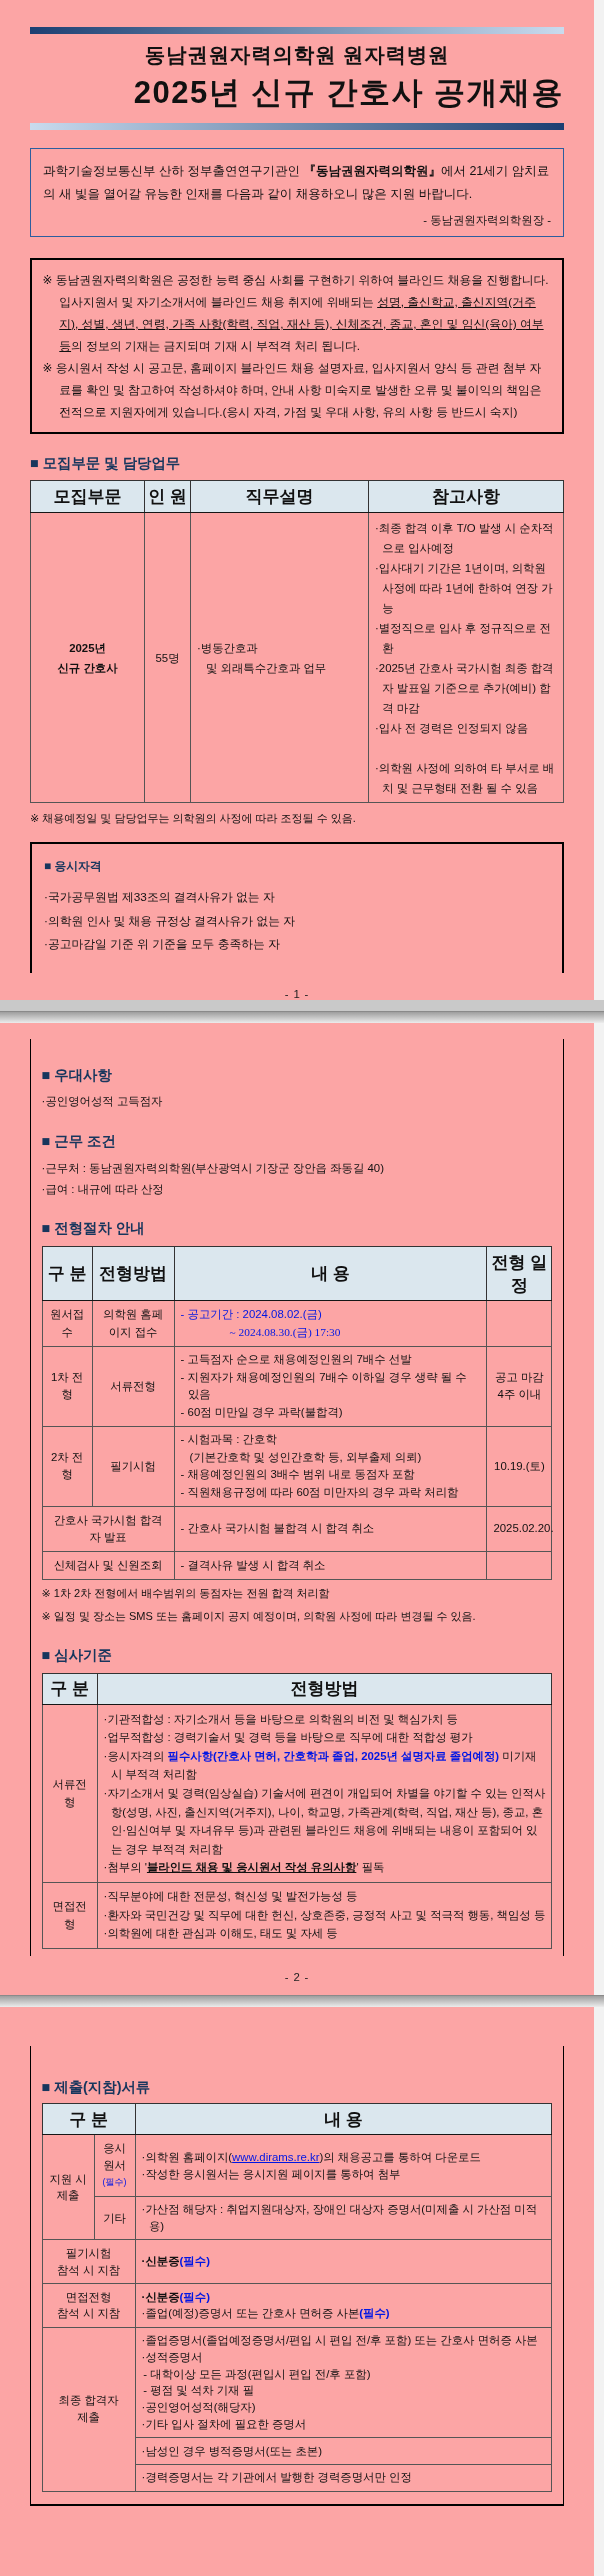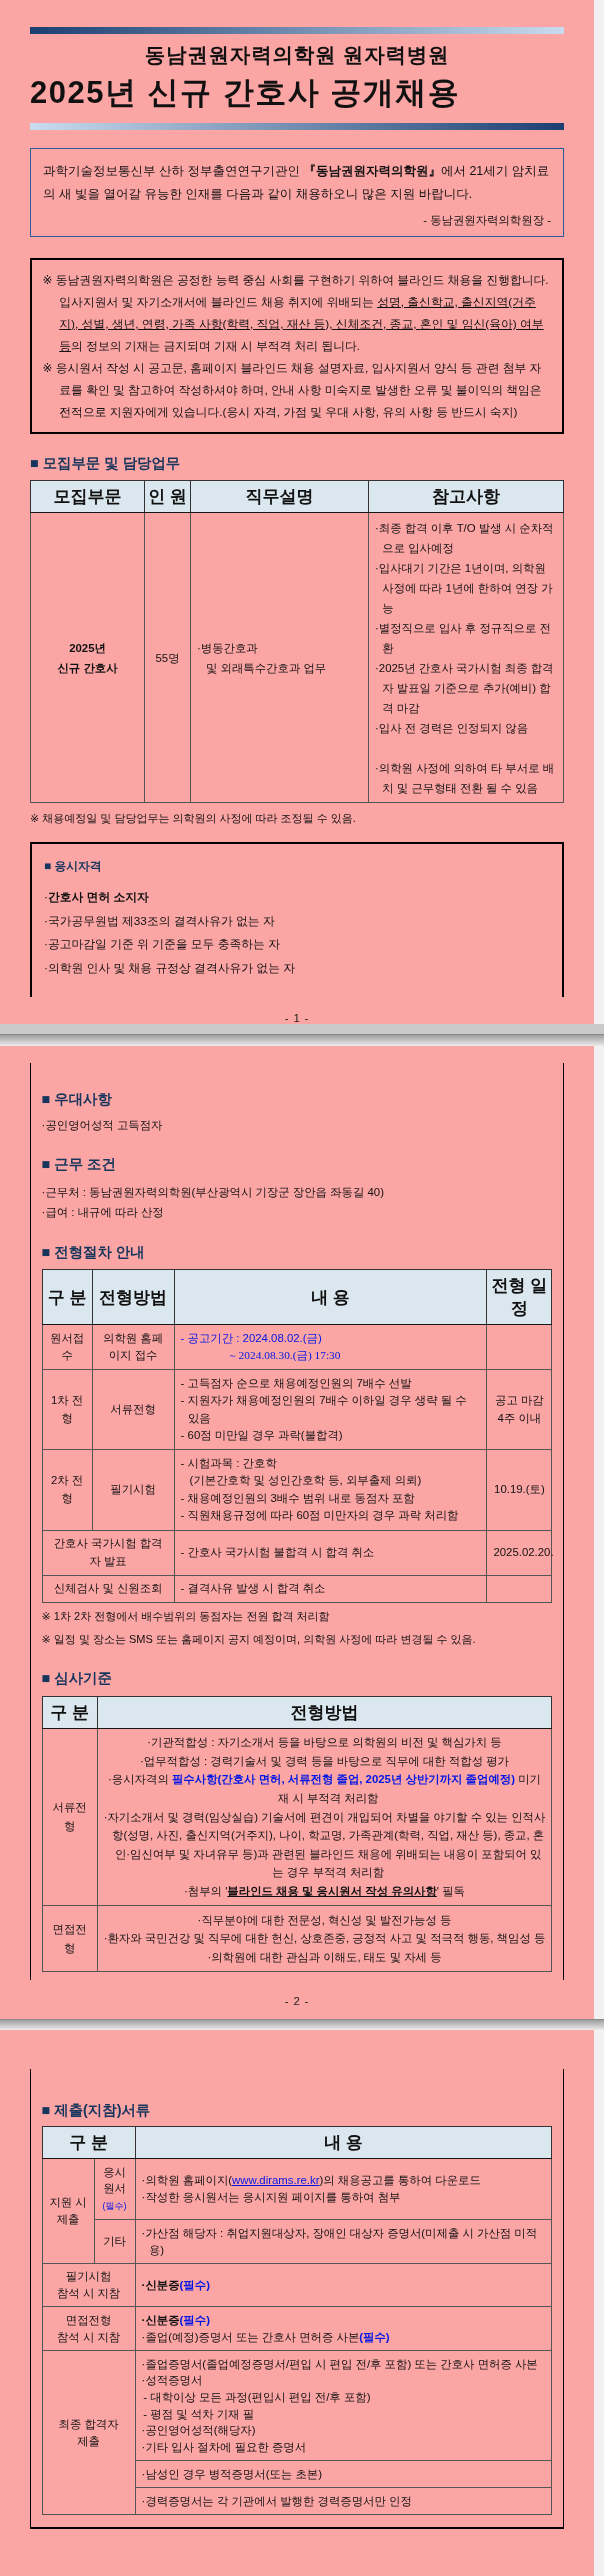--- a/index.html
+++ b/index.html
@@ -6,21 +6,21 @@
   body{width:604px;font-family:"Liberation Sans","DejaVu Sans",sans-serif;color:#111;}
   .page{background:#fca5a5;box-sizing:border-box;padding:0 30px;border-right:10.6px solid #f2f2f2;position:relative;}
   .page-gap{height:10.6px;background:linear-gradient(to bottom,#9e9e9e,#ececec);border-top:0.8px solid #8a8a8a;}
 
   
   .banner{padding-top:27px;}
   .bar{height:6.8px;}
   .bar-top{background:linear-gradient(to right,#1c3f72,#c9dbee);}
   .bar-bottom{background:linear-gradient(to right,#c9dbee,#1c3f72);}
   .t1{text-align:center;font-size:20.5px;font-weight:bold;letter-spacing:0.8px;margin-top:7.6px;}
-  .t2{text-align:left;font-size:31px;font-weight:bold;letter-spacing:1.5px;margin:3px 0 9px;}
+  .t2{text-align:right;font-size:31px;font-weight:bold;letter-spacing:1.5px;margin:3px 0 9px;}
 
   
   .intro-box{border:1.5px solid #2c5e9e;margin-top:18px;padding:10.6px 12px 6px;font-size:12.5px;line-height:23.5px;}
   .intro-box .sign{text-align:right;font-size:11.4px;line-height:20px;margin-top:3px;}
   .blind-box{border:2.3px solid #000;margin-top:21px;padding:9px 10.6px;font-size:11.8px;line-height:22px;}
   .blind-box p{margin:0;}
   .hang20{padding-left:16.7px;text-indent:-16.7px;}
   .cont20{padding-left:16.7px;}
   .u{text-decoration:underline;}
   .b{font-weight:bold;}
@@ -49,21 +49,21 @@
 
   
   .side-box{border-left:1.5px solid #000;border-right:1.5px solid #000;padding:27px 10.6px 7.6px;min-height:790px;box-sizing:border-box;}
   .side-box .sec:first-child{margin-top:0;}
   .item{font-size:11.4px;line-height:20.5px;}
   .proc td{font-size:11px;line-height:17.5px;padding:3.8px 4.6px;}
   .proc .blue-cell div{color:#0016e4;}
   .blue{color:#0016e4;}
   .ind60{padding-left:49px;font-family:Liberation Serif, serif;}
   .proc-notes div{font-size:11px;line-height:20px;margin-top:3px;}
-  .review td{font-size:11px;line-height:18.6px;padding:4.6px 6px;text-align:center;}
+  .review td{font-size:11px;line-height:18.6px;padding:4.6px 6px;}
 
   .side-box3{border-left:1.5px solid #000;border-right:1.5px solid #000;border-bottom:2.3px solid #000;padding:32px 10.6px 12px;position:relative;box-sizing:border-box;}
   .docs td{font-size:10.6px;line-height:16.7px;padding:3px 5.3px;}
   .docs th{font-size:11px;}
   .small-blue{color:#0016e4;font-size:9px;}
   .link{color:#0016e4;text-decoration:underline;}
 </style>
 </head>
 <body>
 
@@ -122,24 +122,23 @@
         <div class="hang">·의학원 사정에 의하여 타 부서로 배치 및 근무형태 전환 될 수 있음</div>
       </td>
     </tr>
   </tbody>
     </table>
 
   <div class="note-line">※ 채용예정일 및 담당업무는 의학원의 사정에 따라 조정될 수 있음.</div>
 
   <div class="qual-box">
     <div class="sec">■ 응시자격</div>
-    <div class="hang"><span>·</span><span class="b">간호사 면허 소지자</span></div>
     <div class="hang">·국가공무원법 제33조의 결격사유가 없는 자</div>
+    <div class="hang">·의학원 인사 및 채용 규정상 결격사유가 없는 자</div>
     <div class="hang">·공고마감일 기준 위 기준을 모두 충족하는 자</div>
-    <div class="hang">·의학원 인사 및 채용 규정상 결격사유가 없는 자</div>
   </div>
 
   <div class="pgfoot">- 1 -</div>
 </div>
 
 <div class="page-gap"></div>
 
 <div class="page" style="min-height:843px;padding-top:16.7px;padding-bottom:1.5px;">
   <div class="side-box">
     <div class="sec tight">■ 우대사항</div>
@@ -227,21 +226,21 @@
       <tbody>
           <tr>
         <th>구 분</th>
         <th>전형방법</th>
       </tr>
       <tr>
         <td class="center">서류전형</td>
         <td>
           <div class="hang">·기관적합성 : 자기소개서 등을 바탕으로 의학원의 비전 및 핵심가치 등</div>
           <div class="hang">·업무적합성 : 경력기술서 및 경력 등을 바탕으로 직무에 대한 적합성 평가</div>
-          <div class="hang"><span>·응시자격의 </span><span class="blue b">필수사항(간호사 면허, 서류전형 졸업, 2025년 상반기까지 졸업예정)</span><span> 미기재 시 부적격 처리함</span></div>
+          <div class="hang"><span>·응시자격의 </span><span class="blue b">필수사항(간호사 면허, 간호학과 졸업, 2025년 설명자료 졸업예정)</span><span> 미기재 시 부적격 처리함</span></div>
           <div class="hang">·자기소개서 및 경력(임상실습) 기술서에 편견이 개입되어 차별을 야기할 수 있는 인적사항(성명, 사진, 출신지역(거주지), 나이, 학교명, 가족관계(학력, 직업, 재산 등), 종교, 혼인·임신여부 및 자녀유무 등)과 관련된 블라인드 채용에 위배되는 내용이 포함되어 있는 경우 부적격 처리함</div>
           <div class="hang"><span>·첨부의 '</span><span class="bu">블라인드 채용 및 응시원서 작성 유의사항</span><span>' 필독</span></div>
         </td>
       </tr>
       <tr>
         <td class="center">면접전형</td>
         <td>
           <div class="hang">·직무분야에 대한 전문성, 혁신성 및 발전가능성 등</div>
           <div class="hang">·환자와 국민건강 및 직무에 대한 헌신, 상호존중, 긍정적 사고 및 적극적 행동, 책임성 등</div>
           <div class="hang">·의학원에 대한 관심과 이해도, 태도 및 자세 등</div>

